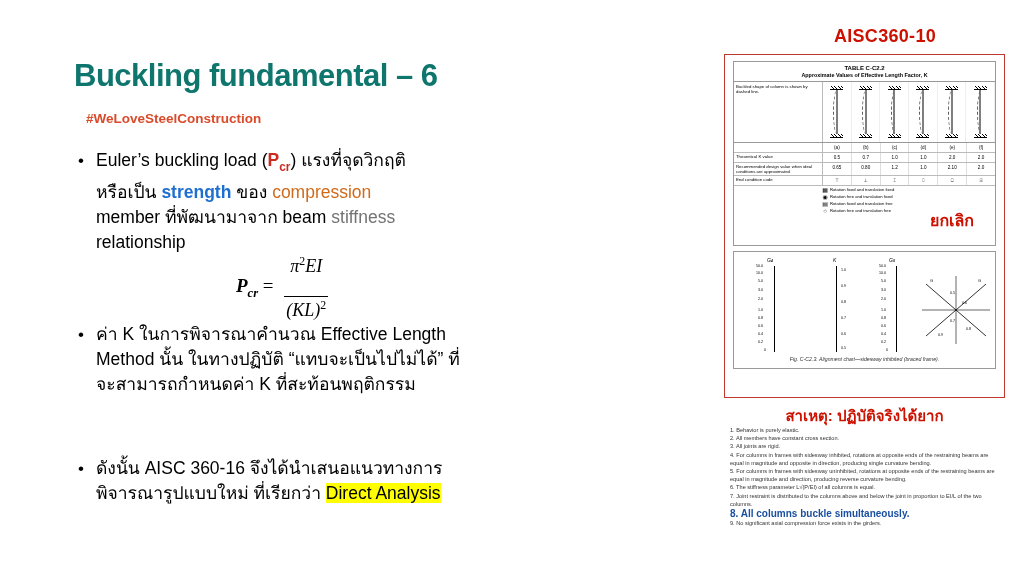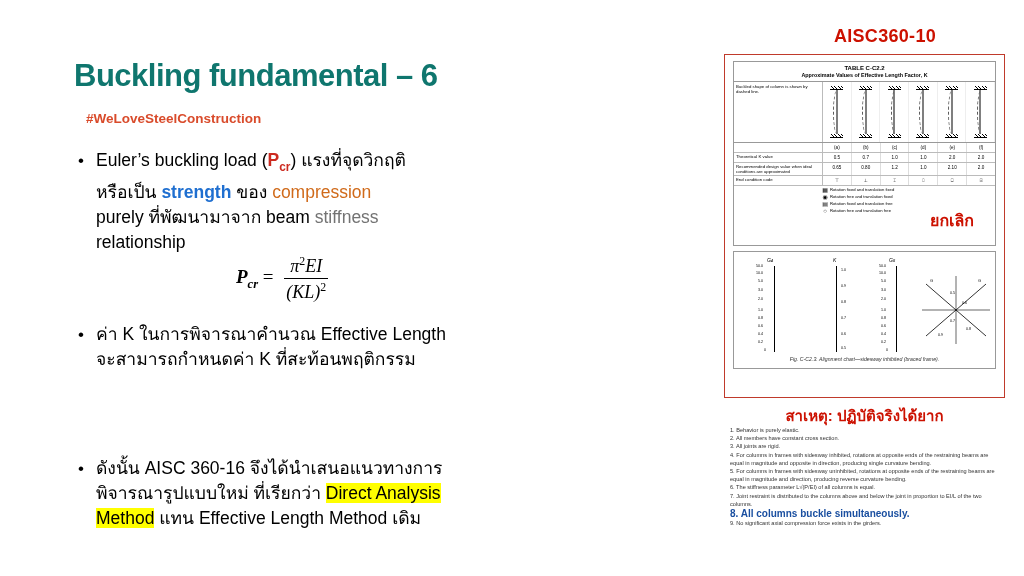--- a/index.html
+++ b/index.html
@@ -82,21 +82,21 @@
   }
   .formula .pcr .sub { font-size: 0.66em; font-style: italic; }
   .frac {
     display: inline-block;
     vertical-align: middle;
     text-align: center;
     margin-left: 6px;
   }
   .frac .num {
     display: block;
-    padding: 0 6px 1px 6px;
+    padding: 0 6px 19px 6px;
     border-bottom: 1.2px solid #000;
     font-style: italic;
     font-size: 18px;
   }
   .frac .den {
     display: block;
     padding-top: 1px;
     font-style: italic;
     font-size: 18px;
   }
@@ -314,47 +314,45 @@
 
 <div class="bullets">
   <div class="bullet">
     <div class="b-line">
       <span>Euler’s buckling load (</span><span class="red">P</span><span class="red sub">cr</span><span>) แรงที่จุดวิกฤติ</span>
     </div>
     <div class="b-line">
       <span>หรือเป็น </span><span class="blue">strength</span><span> ของ </span><span class="orange">compression</span>
     </div>
     <div class="b-line">
-      <span>purely ที่พัฒนามาจาก beam </span><span class="green">stiffness</span>
+      <span>member ที่พัฒนามาจาก beam </span><span class="green">stiffness</span>
     </div>
     <div class="b-line">relationship</div>
   </div>
 </div>
 
 <div class="formula">
   <span class="pcr"><span>P</span><span class="sub">cr</span></span>
   <span>=</span>
   <span class="frac">
     <span class="num"><span>π</span><span class="sup">2</span><span>EI</span></span>
     <span class="den"><span>(KL)</span><span class="sup">2</span></span>
   </span>
 </div>
 
 <div class="bullet bullet-2">
   <div class="b-line">ค่า K ในการพิจารณาคำนวณ Effective Length</div>
+  <div class="b-line">Method นั้น ในทางปฏิบัติ “แทบจะเป็นไปไม่ได้” ที่</div>
   <div class="b-line">จะสามารถกำหนดค่า K ที่สะท้อนพฤติกรรม</div>
 </div>
 
 <div class="bullet bullet-3">
   <div class="b-line">ดังนั้น AISC 360-16 จึงได้นำเสนอแนวทางการ</div>
   <div class="b-line">
     <span>พิจารณารูปแบบใหม่ ที่เรียกว่า </span><span class="hl">Direct Analysis</span>
-  </div>
-  <div class="b-line">
-    <span class="hl">Method</span><span> แทน Effective Length Method เดิม</span>
   </div>
 </div>
 
 <div class="right-title">AISC360-10</div>
 
 <div class="figure-box">
 
   <div class="tbl-panel">
     <div class="tbl-title">TABLE C-C2.2</div>
     <div class="tbl-sub">Approximate Values of Effective Length Factor, K</div>

